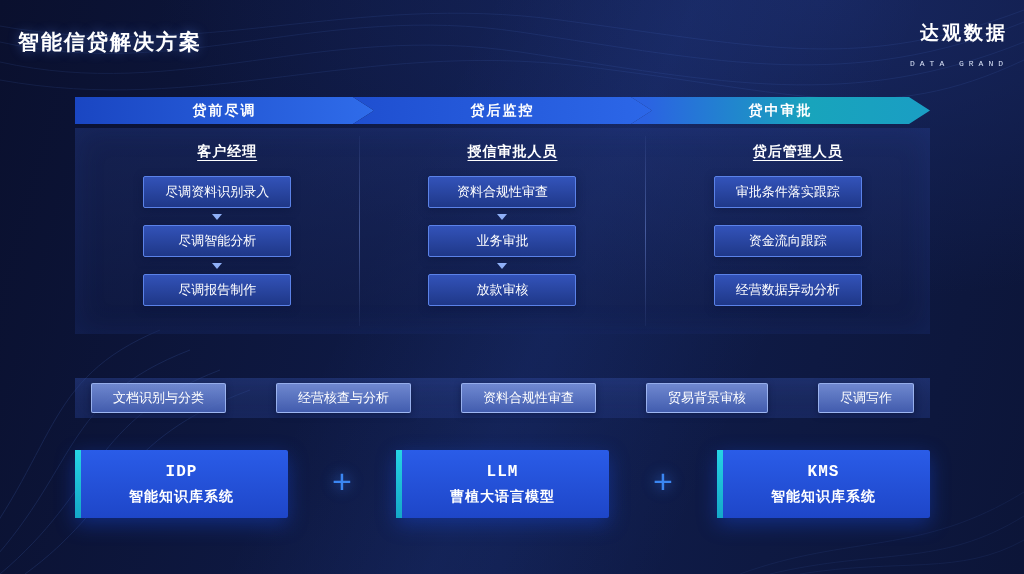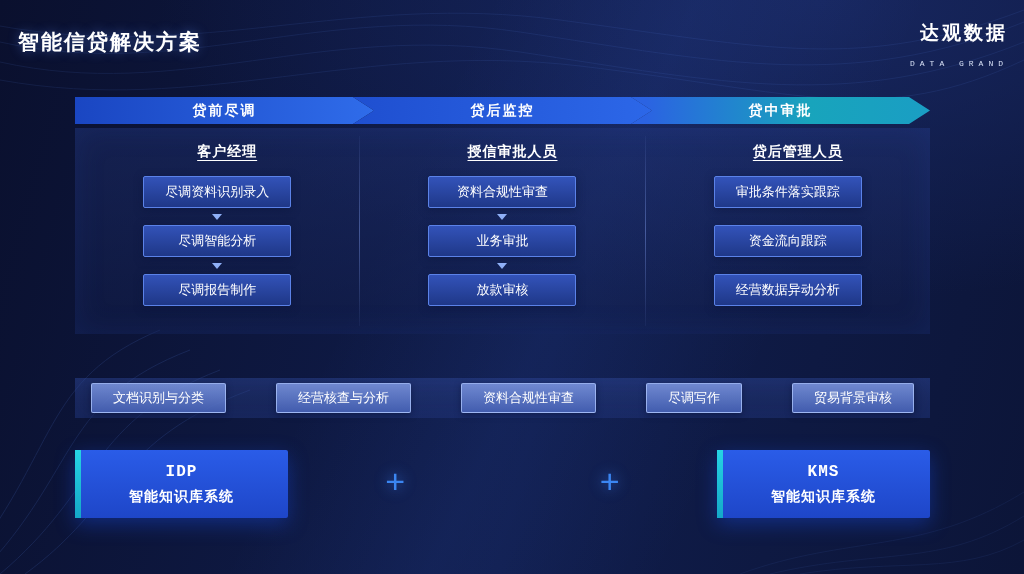--- a/index.html
+++ b/index.html
@@ -151,30 +151,34 @@
       <div class="down-arrow ghost"></div>
       <div class="stepbox">经营数据异动分析</div>
     </div>
 
   </div>
 
   <div class="caps">
     <div class="chip">文档识别与分类</div>
     <div class="chip">经营核查与分析</div>
     <div class="chip">资料合规性审查</div>
+    <div class="chip">贸易背景审核</div>
     <div class="chip">尽调写作</div>
-    <div class="chip">贸易背景审核</div>
   </div>
 
   <div class="platforms">
     <div class="platform">
       <div class="abbr">IDP</div>
       <div class="pname">智能知识库系统</div>
     </div>
     <div class="plus">+</div>
+    <div class="platform">
+      <div class="abbr">LLM</div>
+      <div class="pname">曹植大语言模型</div>
+    </div>
     <div class="plus">+</div>
     <div class="platform">
       <div class="abbr">KMS</div>
       <div class="pname">智能知识库系统</div>
     </div>
   </div>
 
 </div>
 
 </body></html>

